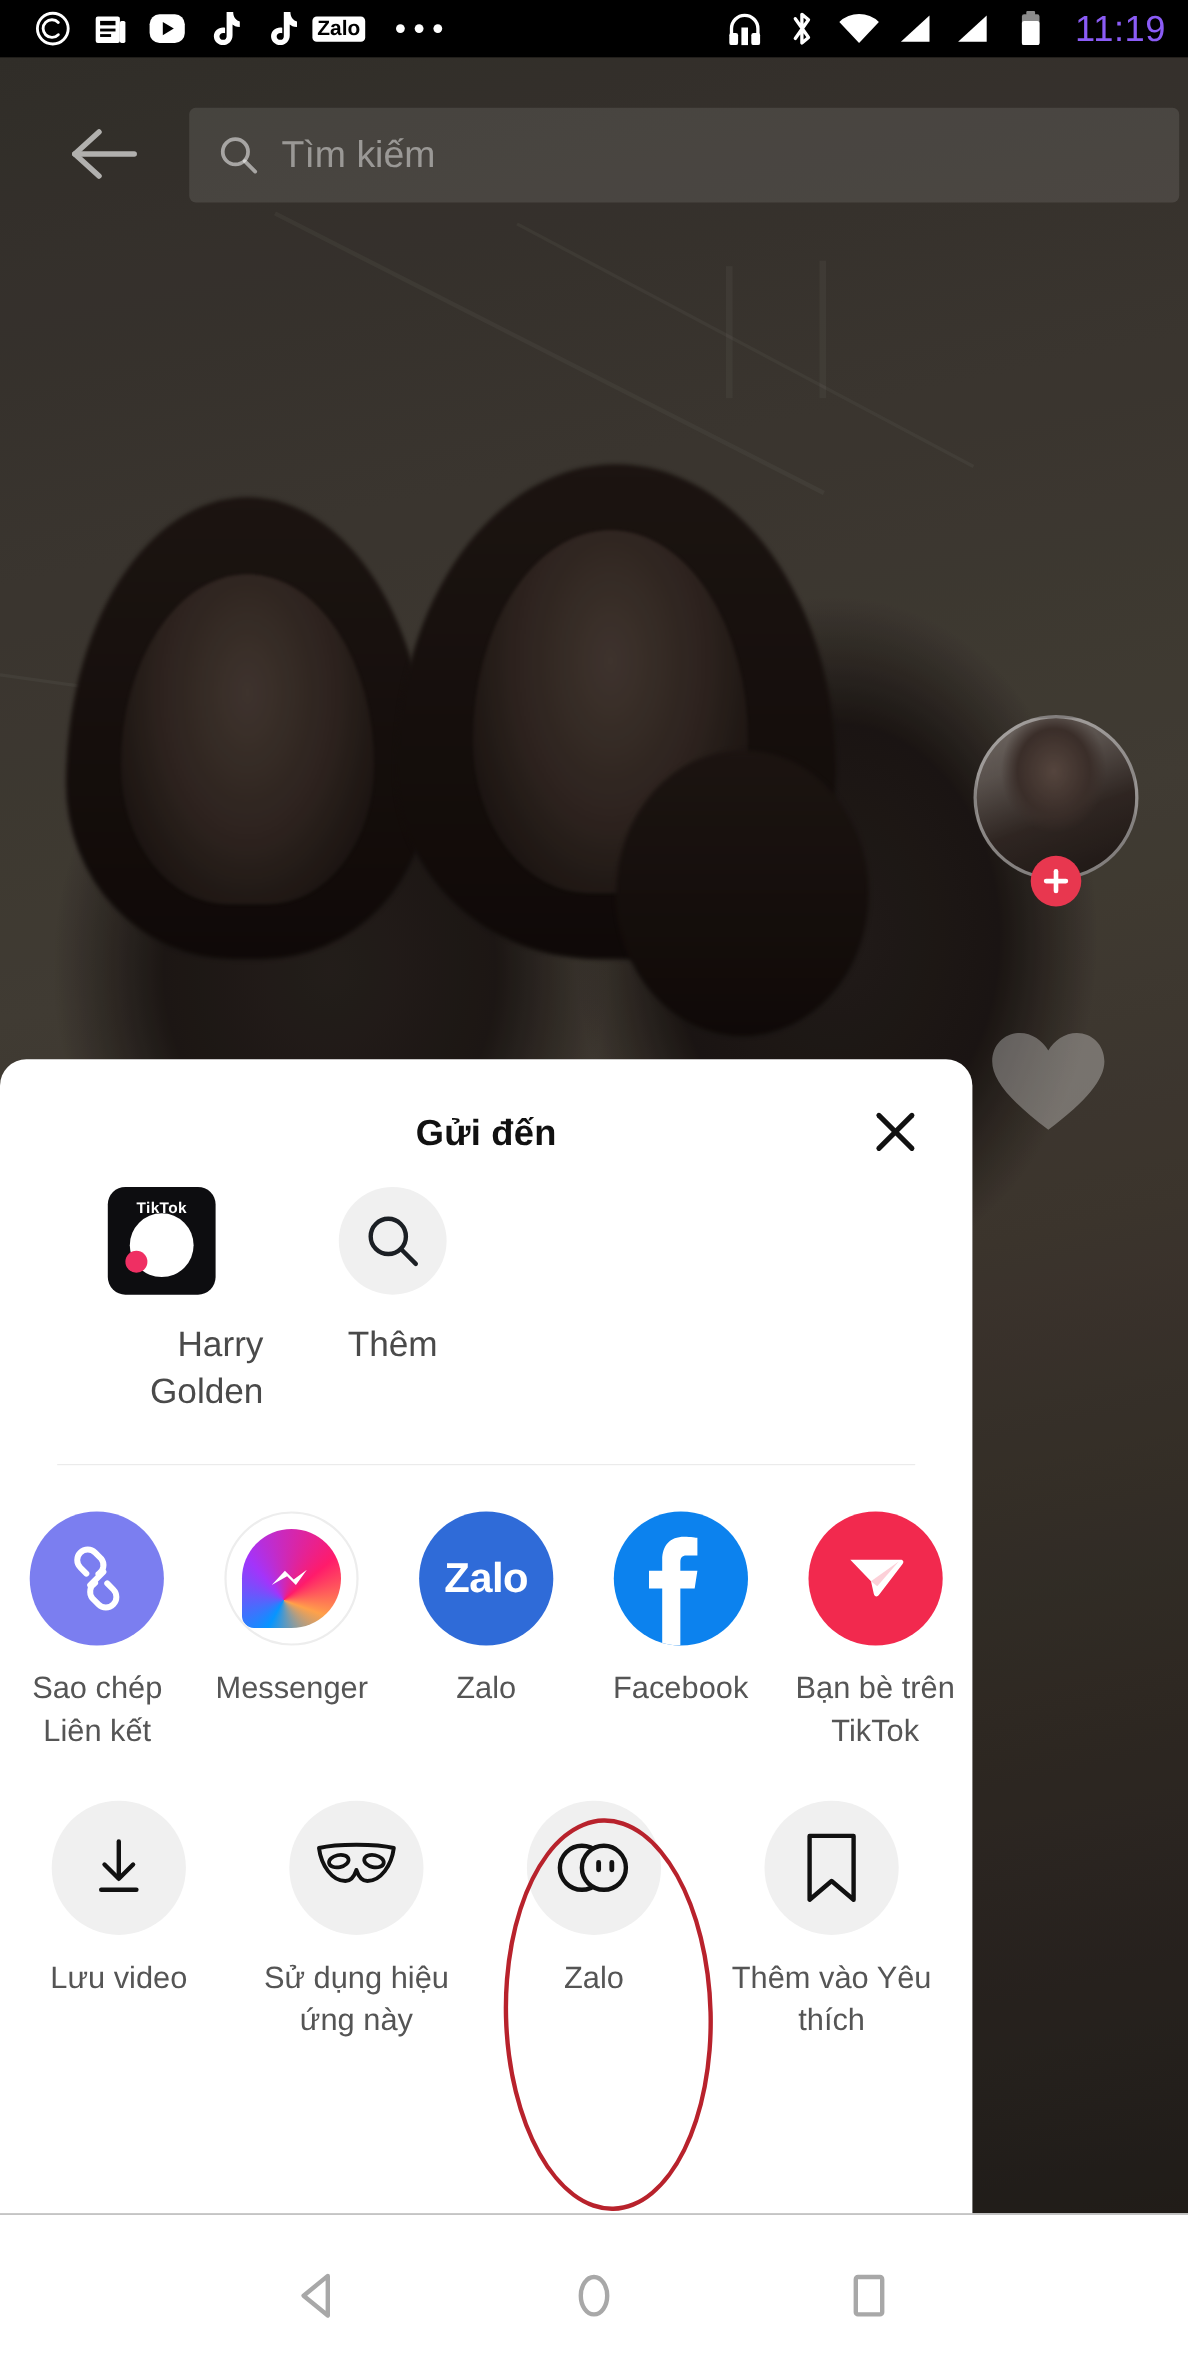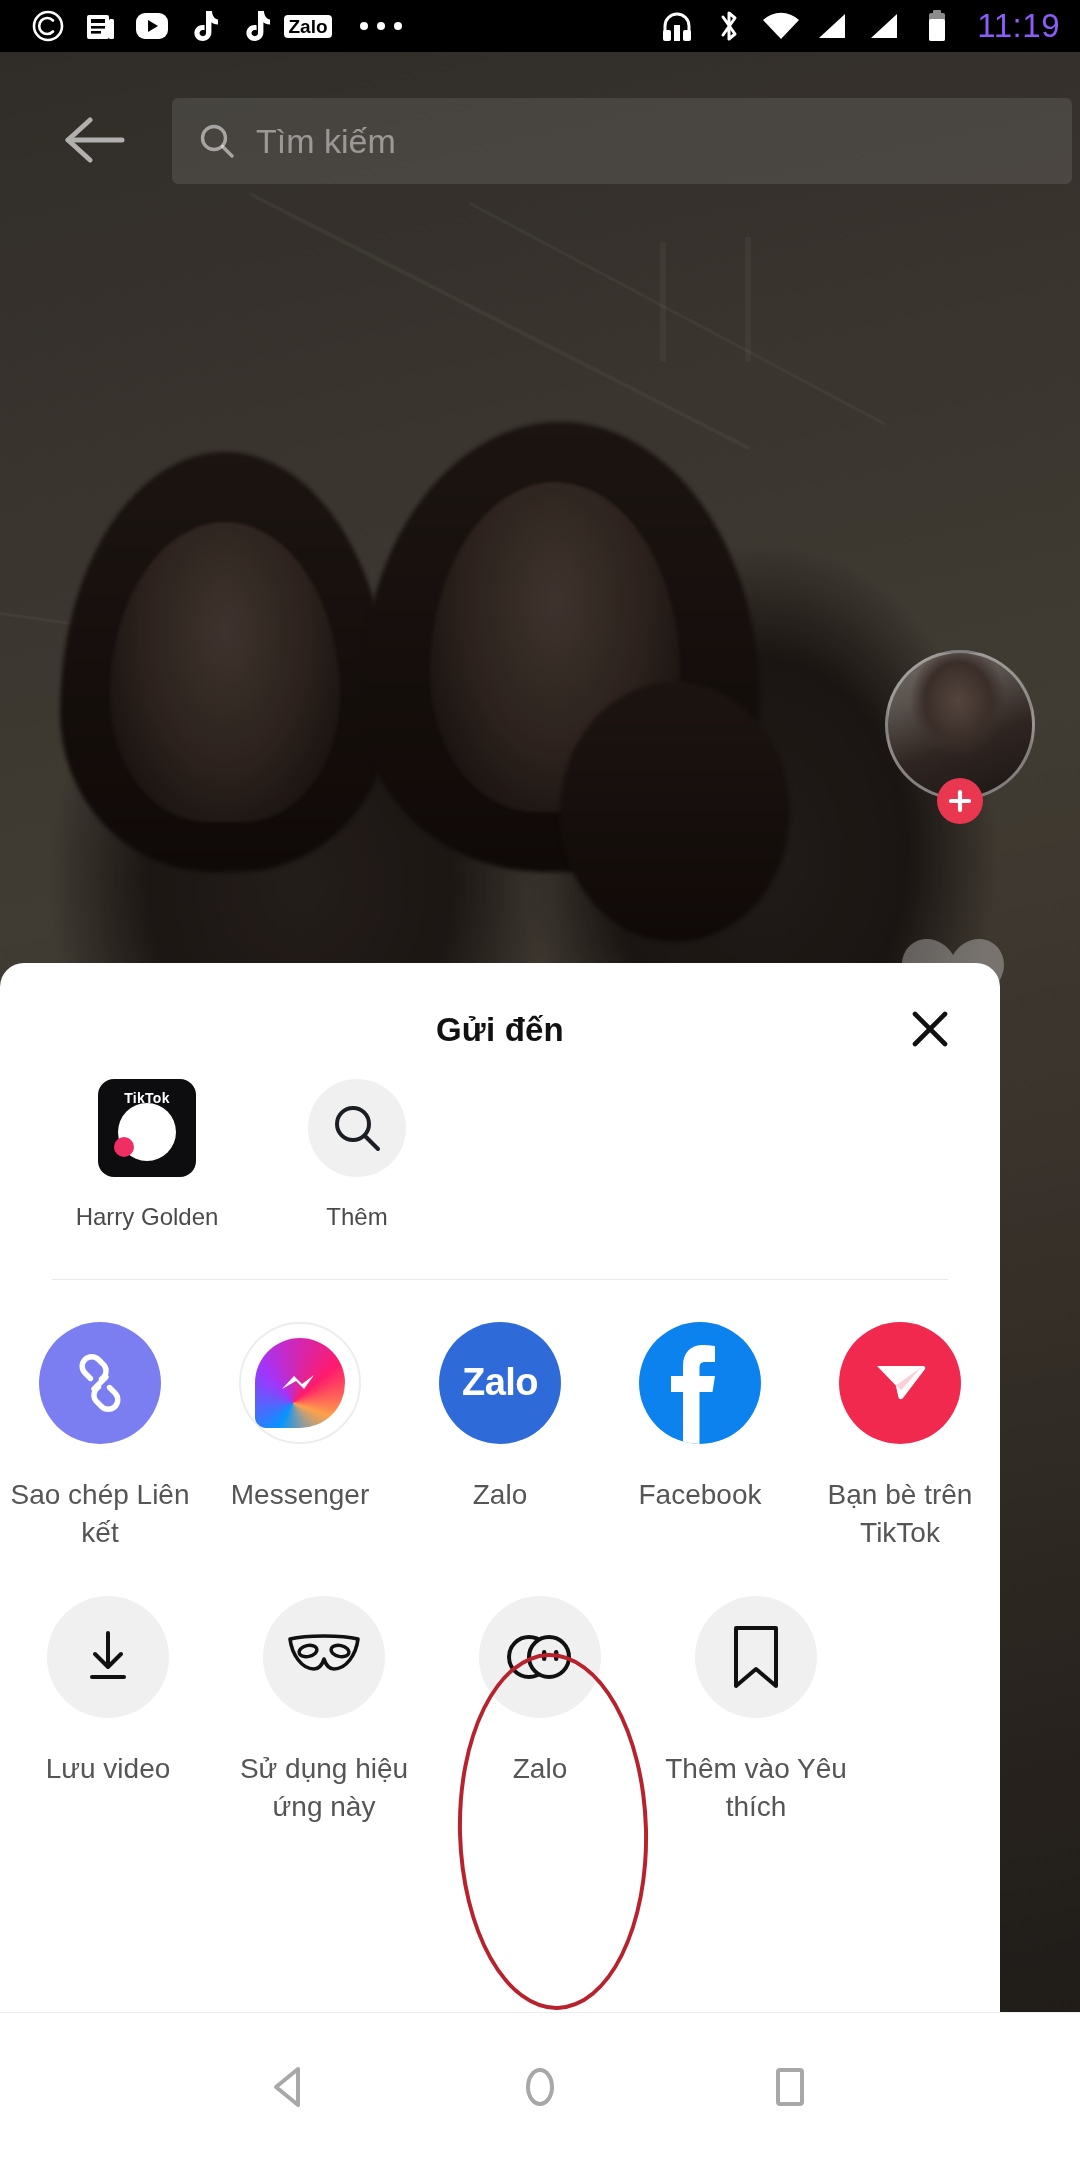--- a/index.html
+++ b/index.html
@@ -82,21 +82,21 @@
     bottom:-24px; width:46px; height:46px; border-radius:50%;
     background:#e8374f; display:flex; align-items:center; justify-content:center;
   }
   .heart-ghost {
     position:absolute; right:72px; top:935px; width:110px; height:100px; z-index:11;
     opacity:0.30;
   }
 
   
   .sheet {
-    position:absolute; left:0; top:963px; width:1000px; height:1049px;
+    position:absolute; left:0; top:963px; width:884px; height:1049px;
     background:#fff; border-radius:24px 24px 0 0; z-index:20;
   }
   .sheet-header { position:relative; height:116px; }
   .sheet-title {
     position:absolute; left:0; right:0; top:48px; text-align:center;
     font-size:33px; font-weight:700; color:#111; letter-spacing:0.2px;
   }
   .close-btn {
     position:absolute; right:42px; top:38px; width:56px; height:56px;
     display:flex; align-items:center; justify-content:center; cursor:pointer;
@@ -120,42 +120,42 @@
   }
   .tt-dot {
     position:absolute; left:16px; bottom:20px; width:20px; height:20px;
     border-radius:50%; background:#ef2f63;
   }
   .more-circle {
     width:98px; height:98px; border-radius:50%; background:#f0f0f0;
     display:flex; align-items:center; justify-content:center;
   }
   .contact-label {
-    margin-top:24px; font-size:24px; color:#4a4a4a; text-align:right;
+    margin-top:24px; font-size:32px; color:#4a4a4a; text-align:right;
     line-height:1.32; max-width:185px;
   }
 
   .divider {
     height:1px; background:#e9e9e9; margin:46px 52px 0 52px;
   }
   .divider-full { height:1px; background:#ececec; }
 
   
   .row-apps { display:flex; padding:0 0 0 0; }
   .app-item {
     width:216px; display:flex; flex-direction:column; align-items:center;
     position:relative;
   }
   .app-icon {
     width:122px; height:122px; border-radius:50%;
     display:flex; align-items:center; justify-content:center; position:relative;
     overflow:hidden;
   }
   .app-label {
-    margin-top:32px; font-size:28px; color:#555; text-align:center;
+    margin-top:20px; font-size:28px; color:#555; text-align:center;
     line-height:1.36; max-width:200px;
   }
   .ic-grey { background:#f0f0f0; }
   .ic-copylink { background:#7b7ef0; }
   .ic-messenger { background:#fff; border:2px solid #ededed; }
   .ic-zalo { background:#2f6bd8; }
   .ic-fb { background:#0c82ee; }
   .ic-tiktokfriend { background:#f2294e; }
   .zalo-txt {
     color:#fff; font-size:38px; font-weight:700; letter-spacing:-0.5px;

